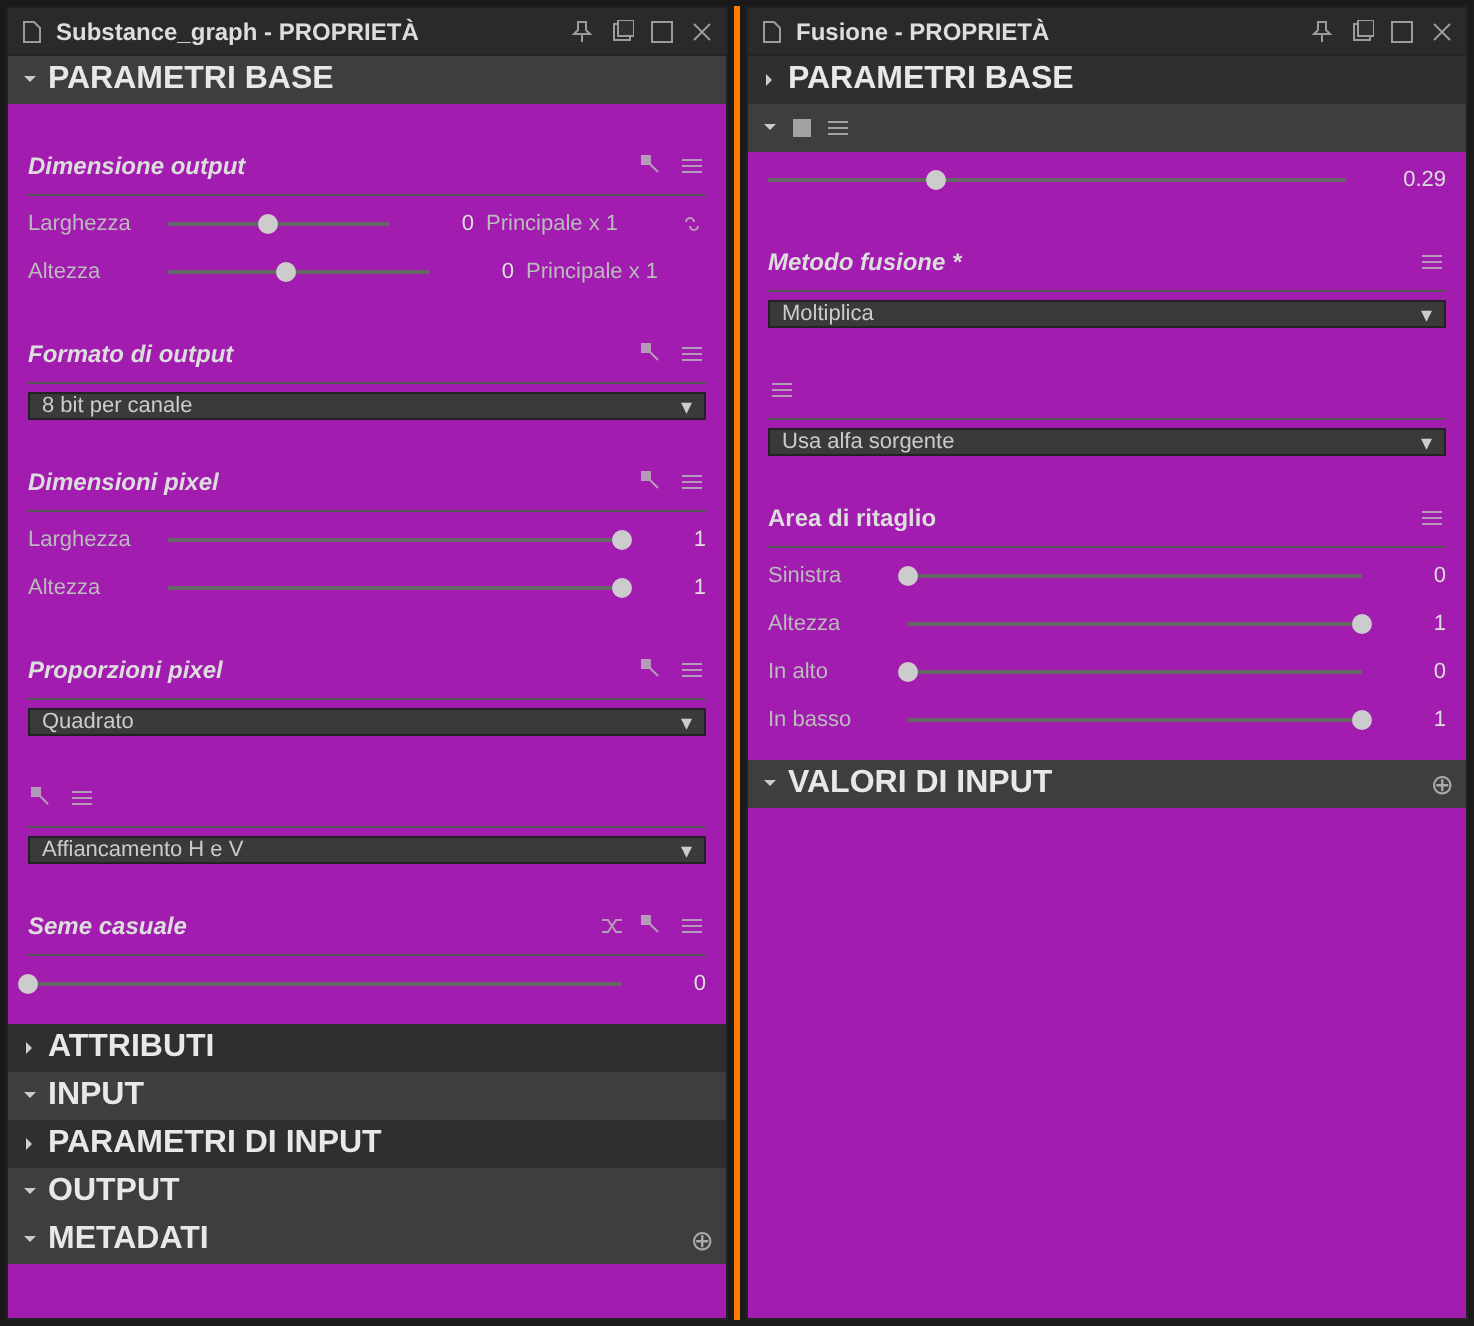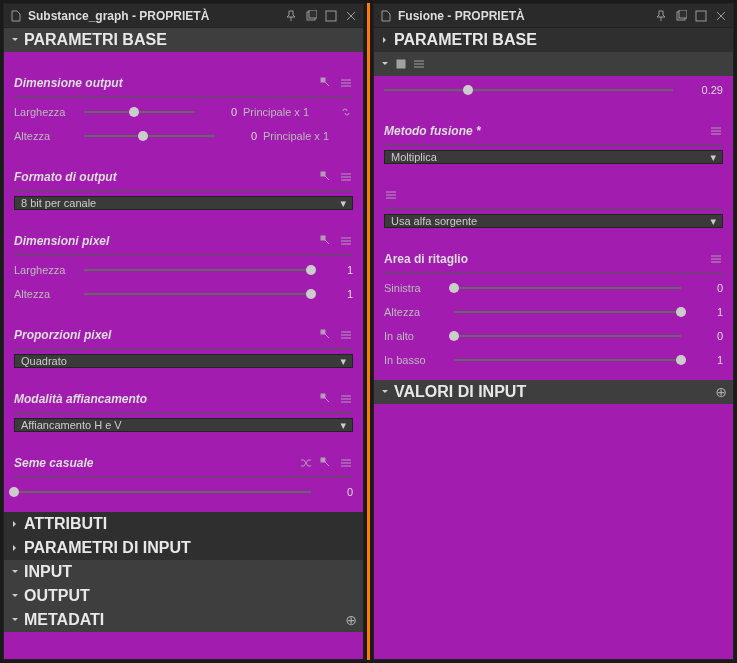--- a/index.html
+++ b/index.html
@@ -188,21 +188,20 @@
             </svg>
           </span>
       </div>
     </div>
     <div class="select">
       <span>Quadrato</span>
       <span class="sel-arrow">▾</span>
     </div>
 
     <div class="group-header">
-      <span class="label">Modalità affiancamento</span>
       <div class="group-icons">
         <span class="small-icon">
             <svg viewBox="0 0 12 12">
               <rect x="1" y="1" width="4" height="4" fill="#bbb"></rect>
               <path d="M5 5l4 4" stroke="#bbb"></path>
             </svg>
           </span>
         <span class="small-icon">
             <svg viewBox="0 0 12 12">
               <path d="M1 3h10M1 6h10M1 9h10" stroke="#bbb"></path>
@@ -246,35 +245,35 @@
   </div>
 
   <div class="section-header dark">
     <span class="chevron">
         <svg viewBox="0 0 8 8">
           <path d="M2 1l3 3-3 3z"></path>
         </svg>
       </span>
     <span class="label">ATTRIBUTI</span>
   </div>
+  <div class="section-header">
+    <span class="chevron">
+        <svg viewBox="0 0 8 8">
+          <path d="M1 2l3 3 3-3z"></path>
+        </svg>
+      </span>
+    <span class="label">INPUT</span>
+  </div>
   <div class="section-header dark">
     <span class="chevron">
         <svg viewBox="0 0 8 8">
           <path d="M2 1l3 3-3 3z"></path>
         </svg>
       </span>
     <span class="label">PARAMETRI DI INPUT</span>
-  </div>
-  <div class="section-header">
-    <span class="chevron">
-        <svg viewBox="0 0 8 8">
-          <path d="M1 2l3 3 3-3z"></path>
-        </svg>
-      </span>
-    <span class="label">INPUT</span>
   </div>
   <div class="section-header">
     <span class="chevron">
         <svg viewBox="0 0 8 8">
           <path d="M1 2l3 3 3-3z"></path>
         </svg>
       </span>
     <span class="label">OUTPUT</span>
   </div>
   <div class="section-header">

